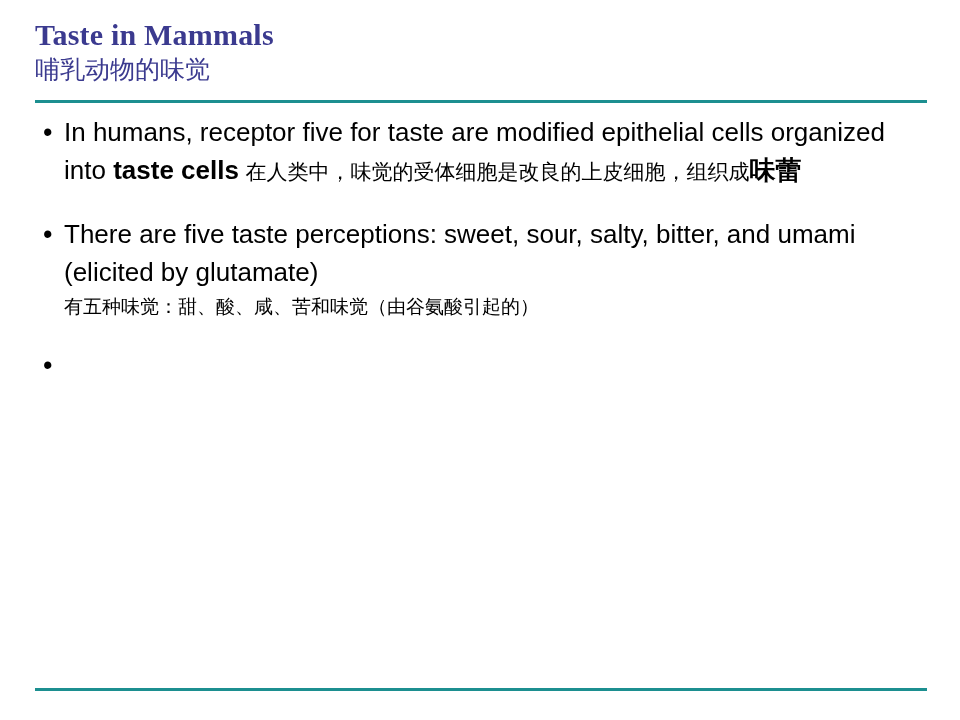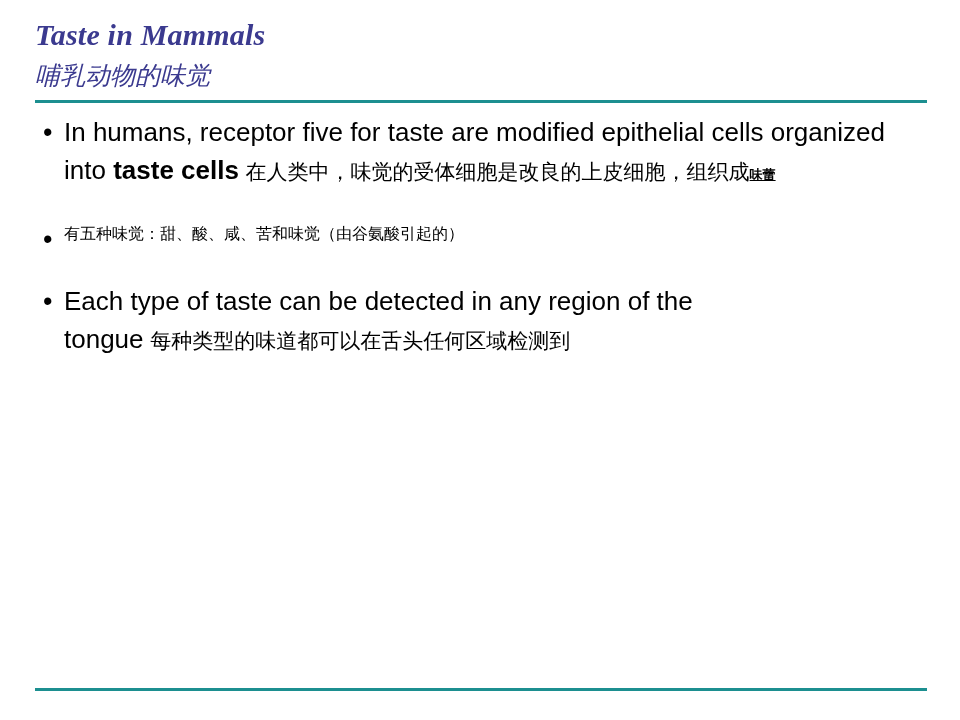--- a/index.html
+++ b/index.html
@@ -17,38 +17,37 @@
     position: relative;
     width: 960px;
     height: 720px;
     box-sizing: border-box;
   }
   .title-block {
     position: absolute;
     left: 35px;
     top: 18px;
     width: 890px;
-    font-style: italic;
   }
   .title-en {
     font-family: "Liberation Serif", serif;
     font-weight: bold;
     font-size: 30px;
     color: #3b3a8f;
     letter-spacing: 0.2px;
     line-height: 1.12;
     white-space: nowrap;
   }
   .title-cn {
     font-family: "DejaVu Sans", sans-serif;
     font-weight: normal;
     font-size: 25px;
     color: #3b3a8f;
     line-height: 1.25;
-    margin-top: 8px;
+    margin-top: 2px;
     white-space: nowrap;
   }
   .title-rule {
     position: absolute;
     left: 35px;
     top: 100px;
     width: 892px;
     height: 3px;
     background: #1c8f90;
   }
@@ -95,27 +94,26 @@
     font-weight: bold;
     font-family: "Liberation Sans", sans-serif;
   }
   .bullet-text .cn {
     font-family: "DejaVu Sans", sans-serif;
     font-size: 21px;
     line-height: 32px;
   }
   .bullet-text .cn-bold {
     font-family: "DejaVu Sans", sans-serif;
-    font-size: 13px;
+    font-size: 26px;
     font-weight: bold;
-    text-decoration: underline;
   }
   .cn-line {
-    font-family: Liberation Mono, monospace;
-    font-size: 16px;
+    font-family: Liberation Sans, sans-serif;
+    font-size: 19px;
     line-height: 31px;
     display: block;
   }
   .b1 { margin-bottom: 26px; }
   .b2 { margin-bottom: 24px; }
   .b3 { margin-bottom: 0; }
   .width-1 { max-width: 830px; }
   .width-2 { max-width: 800px; }
   .width-3 { max-width: 700px; }
 </style>
@@ -136,28 +134,26 @@
     <div class="bullet-row b1">
       <div class="bullet-dot">•</div>
       <div class="bullet-text width-1">
         <span class="en">In humans, receptor five for taste are modified epithelial cells organized into </span><span class="en-bold">taste cells</span><span class="cn"> 在人类中，味觉的受体细胞是改良的上皮细胞，组织成</span><span class="cn-bold">味蕾</span>
       </div>
     </div>
 
     <div class="bullet-row b2">
       <div class="bullet-dot">•</div>
       <div class="bullet-text width-2">
+        <span class="en">There are five taste perceptions: sweet, sour, salty, bitter, and umami (elicited by glutamate)</span>
         <span class="cn-line">有五种味觉：甜、酸、咸、苦和味觉（由谷氨酸引起的）</span>
       </div>
     </div>
 
     <div class="bullet-row b3">
       <div class="bullet-dot">•</div>
-      <div class="bullet-text width-3">
-        <span class="en">Each type of taste can be detected in any region of the tongue</span><span class="cn"> 每种类型的味道都可以在舌头任何区域检测到</span>
-      </div>
     </div>
 
   </div>
 
   <div class="bottom-rule"></div>
 
 </div>
 
 </body></html>

